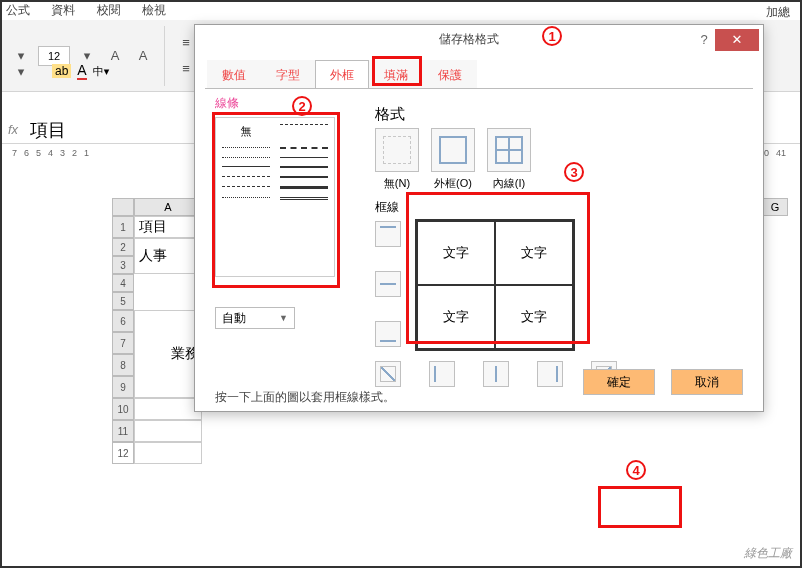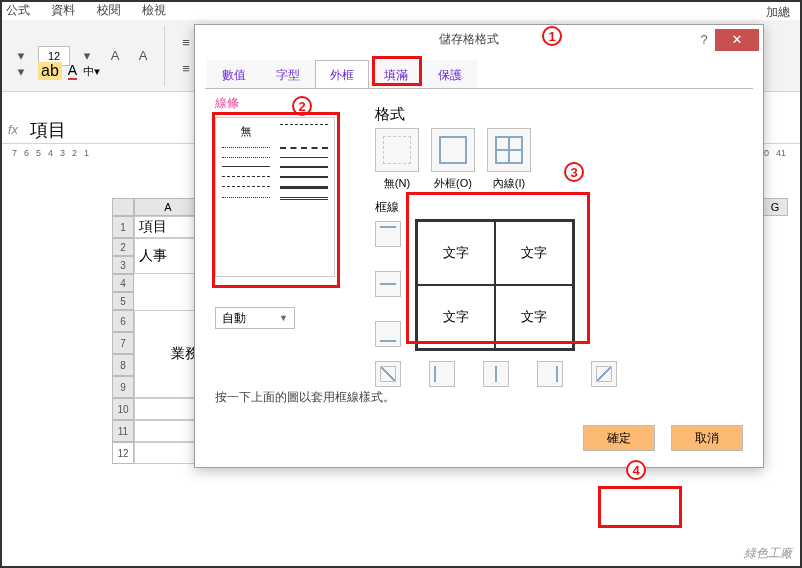--- a/index.html
+++ b/index.html
@@ -8,21 +8,21 @@
 
 .ribbon-tabs { position: absolute; top: 0; left: 0; right: 0; height: 18px; background: #fff; padding-left: 4px; }
 .ribbon-tabs span { margin-right: 18px; font-size: 12px; color: #444; }
 .ribbon { position: absolute; top: 18px; left: 0; right: 0; height: 72px; background: #f3f3f3; border-bottom: 1px solid #d4d4d4; padding: 4px 8px; display: flex; gap: 6px; align-items: center; }
 .ribbon .fsize { width: 32px; height: 20px; border: 1px solid #c0c0c0; background: #fff; text-align: center; line-height: 18px; font-size: 11px; }
 .ribbon .btn { width: 22px; height: 22px; display: flex; align-items: center; justify-content: center; color: #555; font-size: 13px; }
 .ribbon .sep { width: 1px; height: 60px; background: #d4d4d4; margin: 0 4px; }
 .small-a { font-size: 10px; }
 .big-a { font-size: 15px; }
 .underline-a { font-size: 14px; border-bottom: 2px solid #d33; }
-.fill-a { background: #ffe08a; padding: 0 3px; font-size: 16px; }
+.fill-a { background: #ffe08a; padding: 0 3px; font-size: 12px; margin-left: 14px; }
 .zh-note { font-size: 11px; }
 
 .formula-row { position: absolute; top: 114px; left: 0; right: 0; height: 28px; display: flex; align-items: center; border-bottom: 1px solid #d4d4d4; }
 .fx { width: 22px; text-align: center; font-style: italic; color: #888; font-size: 13px; }
 .formula-val { font-size: 18px; padding-left: 6px; }
 
 .ruler { position: absolute; top: 146px; left: 10px; font-size: 9px; color: #666; letter-spacing: 0; display: flex; gap: 7px; }
 .ruler span { }
 
 .sheet { position: absolute; top: 196px; left: 110px; width: 90px; }
@@ -33,27 +33,27 @@
 .rownum { width: 22px; background: #e6e6e6; border: 1px solid #bbb; text-align: center; font-size: 10px; display: flex; align-items: center; justify-content: center; color: #555; }
 .cell { width: 68px; border: 1px solid #ccc; display: flex; align-items: center; font-size: 14px; padding-left: 4px; background: #fff; }
 .h-sm { height: 22px; } .h-md { height: 36px; } .h-lg { height: 88px; padding-left: 36px; }
 
 
 .col-g { position: absolute; top: 196px; right: 12px; width: 26px; height: 18px; background: #e6e6e6; border: 1px solid #bbb; text-align: center; font-size: 11px; line-height: 16px; }
 .ruler-r { position: absolute; top: 146px; right: 14px; font-size: 9px; color: #666; display: flex; gap: 7px; }
 .right-label { position: absolute; top: 2px; right: 10px; font-size: 12px; color: #444; }
 
 
-.dialog { position: absolute; top: 22px; left: 192px; width: 570px; height: 444px; background: #fff; border: 1px solid #9d9d9d; box-shadow: 0 3px 12px rgba(0,0,0,.25); }
+.dialog { position: absolute; top: 22px; left: 192px; width: 570px; height: 388px; background: #fff; border: 1px solid #9d9d9d; box-shadow: 0 3px 12px rgba(0,0,0,.25); }
 .titlebar { height: 28px; background: #fff; display: flex; align-items: center; }
 .title { flex: 1; text-align: center; font-size: 12px; color: #444; padding-left: 50px; }
 .closex { width: 44px; height: 22px; background: #c8504f; color: #fff; text-align: center; line-height: 22px; font-size: 13px; margin-right: 4px; margin-top: 2px; }
 .help { width: 22px; text-align: center; color: #666; font-size: 13px; }
 .tabs { display: flex; padding: 6px 10px 0 12px; }
-.tab { padding: 6px 14px 4px 14px; font-size: 12px; color: #6d28d9; border: 1px solid transparent; position: relative; top: 1px; background: #f7f7f7; }
+.tab { padding: 6px 14px 4px 14px; font-size: 12px; color: #ef4444; border: 1px solid transparent; position: relative; top: 1px; background: #f7f7f7; }
 .tab.active { background: #fff; border: 1px solid #bcbcbc; border-bottom: 1px solid #fff; }
 .tab-pane { border-top: 1px solid #bcbcbc; margin: 0 10px; padding: 10px 12px 0 12px; height: 420px; position: relative; }
 .section-label { font-size: 12px; color: #ec4899; margin-bottom: 4px; }
 
 
 .style-box { position: absolute; top: 28px; left: 10px; width: 120px; height: 160px; border: 1px solid #ccc; background: #fff; padding: 6px 6px; display: grid; grid-template-columns: 1fr 1fr; gap: 8px 10px; align-content: start; }
 .ls-none { font-size: 11px; text-align: center; }
 .ls { height: 0; border-top-width: 1px; border-top-color: #333; }
 .dot { border-top-style: dotted; }
 .dash { border-top-style: dashed; }

